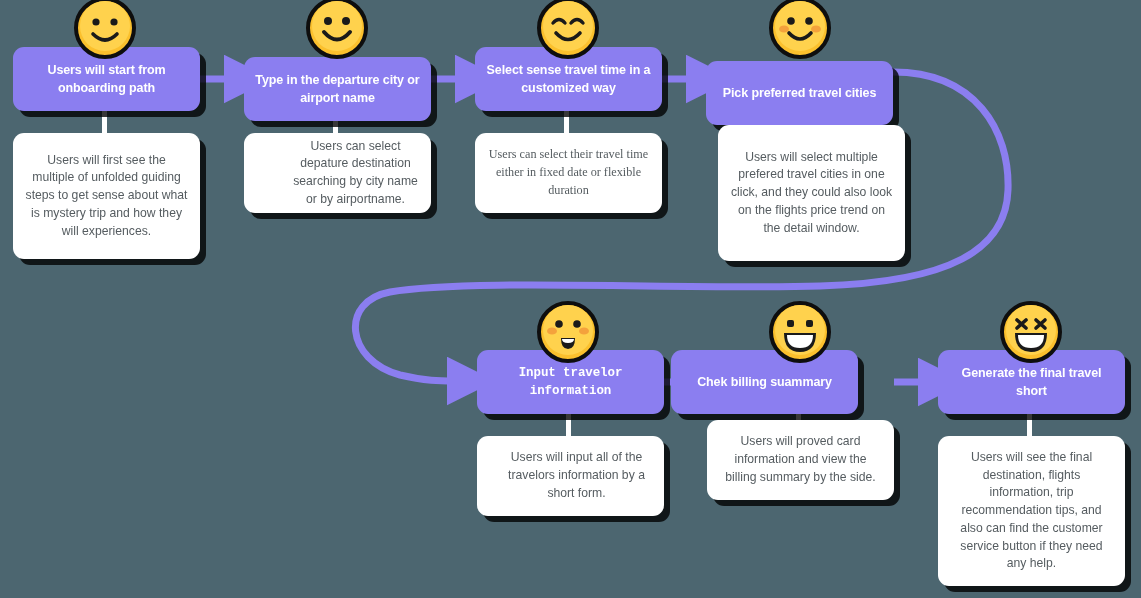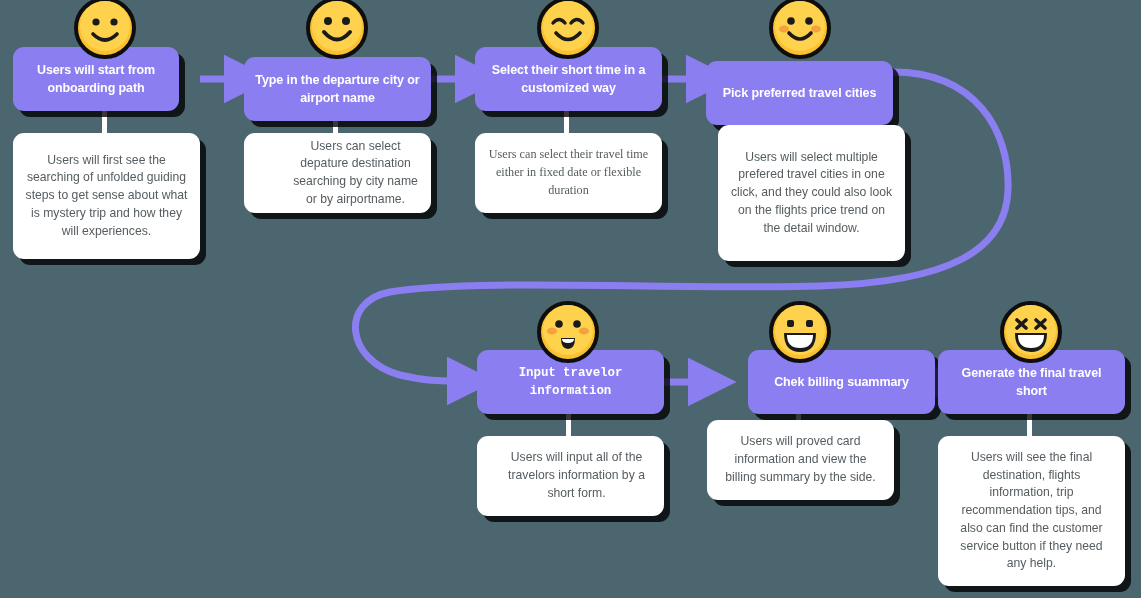--- a/index.html
+++ b/index.html
@@ -106,23 +106,23 @@
   <div class="node">
     <div class="emoji" style="left:73px;top:-4px;">
       <svg width="64" height="64" viewBox="0 0 64 64">
         <circle cx="32" cy="32" r="29" fill="#fbc02d" stroke="#0e0e0e" stroke-width="4"></circle>
         <circle cx="32" cy="30" r="25" fill="#ffd24d"></circle>
         <circle cx="23" cy="26" r="3.6" fill="#1a1a1a"></circle>
         <circle cx="41" cy="26" r="3.6" fill="#1a1a1a"></circle>
         <path d="M20 38 Q32 50 44 38" fill="none" stroke="#1a1a1a" stroke-width="3.6" stroke-linecap="round"></path>
       </svg>
     </div>
-    <div class="step" style="left:13px;top:47px;width:166px;height:64px;">Users will start from onboarding path</div>
+    <div class="step" style="left:13px;top:47px;width:187px;height:64px;">Users will start from onboarding path</div>
     <div class="tie" style="left:102px;top:109px;height:26px;"></div>
-    <div class="note" style="left:13px;top:133px;width:187px;height:126px;">Users will first see the searching of unfolded guiding steps to get sense about what is mystery trip and how they will experiences.</div>
+    <div class="note" style="left:13px;top:133px;width:187px;height:126px;">Users will first see the multiple of unfolded guiding steps to get sense about what is mystery trip and how they will experiences.</div>
   </div>
 
   <div class="node">
     <div class="emoji" style="left:305px;top:-4px;">
       <svg width="64" height="64" viewBox="0 0 64 64">
         <circle cx="32" cy="32" r="29" fill="#fbc02d" stroke="#0e0e0e" stroke-width="4"></circle>
         <circle cx="32" cy="30" r="25" fill="#ffd24d"></circle>
         <circle cx="23" cy="25" r="4" fill="#1a1a1a"></circle>
         <circle cx="41" cy="25" r="4" fill="#1a1a1a"></circle>
         <path d="M19 36 Q32 51 45 36" fill="none" stroke="#1a1a1a" stroke-width="4" stroke-linecap="round"></path>
@@ -136,21 +136,21 @@
   <div class="node">
     <div class="emoji" style="left:536px;top:-4px;">
       <svg width="64" height="64" viewBox="0 0 64 64">
         <circle cx="32" cy="32" r="29" fill="#fbc02d" stroke="#0e0e0e" stroke-width="4"></circle>
         <circle cx="32" cy="30" r="25" fill="#ffd24d"></circle>
         <path d="M17 27 Q23 20 29 27" fill="none" stroke="#1a1a1a" stroke-width="3.4" stroke-linecap="round"></path>
         <path d="M35 27 Q41 20 47 27" fill="none" stroke="#1a1a1a" stroke-width="3.4" stroke-linecap="round"></path>
         <path d="M20 37 Q32 50 44 37" fill="none" stroke="#1a1a1a" stroke-width="3.6" stroke-linecap="round"></path>
       </svg>
     </div>
-    <div class="step" style="left:475px;top:47px;width:187px;height:64px;">Select their short time in a customized way</div>
+    <div class="step" style="left:475px;top:47px;width:187px;height:64px;">Select sense travel time in a customized way</div>
     <div class="tie" style="left:564px;top:109px;height:26px;"></div>
     <div class="note" style="left:475px;top:133px;width:187px;height:80px;font-family:Liberation Serif, serif;">Users can select their travel time either in fixed date or flexible duration</div>
   </div>
 
   <div class="node">
     <div class="emoji" style="left:768px;top:-4px;">
       <svg width="64" height="64" viewBox="0 0 64 64">
         <circle cx="32" cy="32" r="29" fill="#fbc02d" stroke="#0e0e0e" stroke-width="4"></circle>
         <circle cx="32" cy="30" r="25" fill="#ffd24d"></circle>
         <ellipse cx="16" cy="33" rx="5" ry="3.6" fill="#f29a3a" opacity="0.85"></ellipse>
@@ -187,21 +187,21 @@
     <div class="emoji" style="left:768px;top:300px;">
       <svg width="64" height="64" viewBox="0 0 64 64">
         <circle cx="32" cy="32" r="29" fill="#fbc02d" stroke="#0e0e0e" stroke-width="4"></circle>
         <circle cx="32" cy="30" r="25" fill="#ffd24d"></circle>
         <rect x="19" y="20" width="7" height="7" rx="2" fill="#1a1a1a"></rect>
         <rect x="38" y="20" width="7" height="7" rx="2" fill="#1a1a1a"></rect>
         <path d="M16 33 Q32 33 48 33 Q48 52 32 52 Q16 52 16 33 Z" fill="#1a1a1a"></path>
         <path d="M19 35 L45 35 Q45 48 32 48 Q19 48 19 35 Z" fill="#ffffff"></path>
       </svg>
     </div>
-    <div class="step" style="left:748px;top:350px;width:187px;height:64px;">Chek billing suammary</div>
+    <div class="step" style="left:671px;top:350px;width:187px;height:64px;">Chek billing suammary</div>
     <div class="tie" style="left:796px;top:412px;height:26px;"></div>
     <div class="note" style="left:707px;top:420px;width:187px;height:80px;">Users will proved card information and view the billing summary by the side.</div>
   </div>
 
   <div class="node">
     <div class="emoji" style="left:999px;top:300px;">
       <svg width="64" height="64" viewBox="0 0 64 64">
         <circle cx="32" cy="32" r="29" fill="#fbc02d" stroke="#0e0e0e" stroke-width="4"></circle>
         <circle cx="32" cy="30" r="25" fill="#ffd24d"></circle>
         <path d="M18 20 L27 28 M27 20 L18 28" stroke="#1a1a1a" stroke-width="3.6" stroke-linecap="round"></path>

